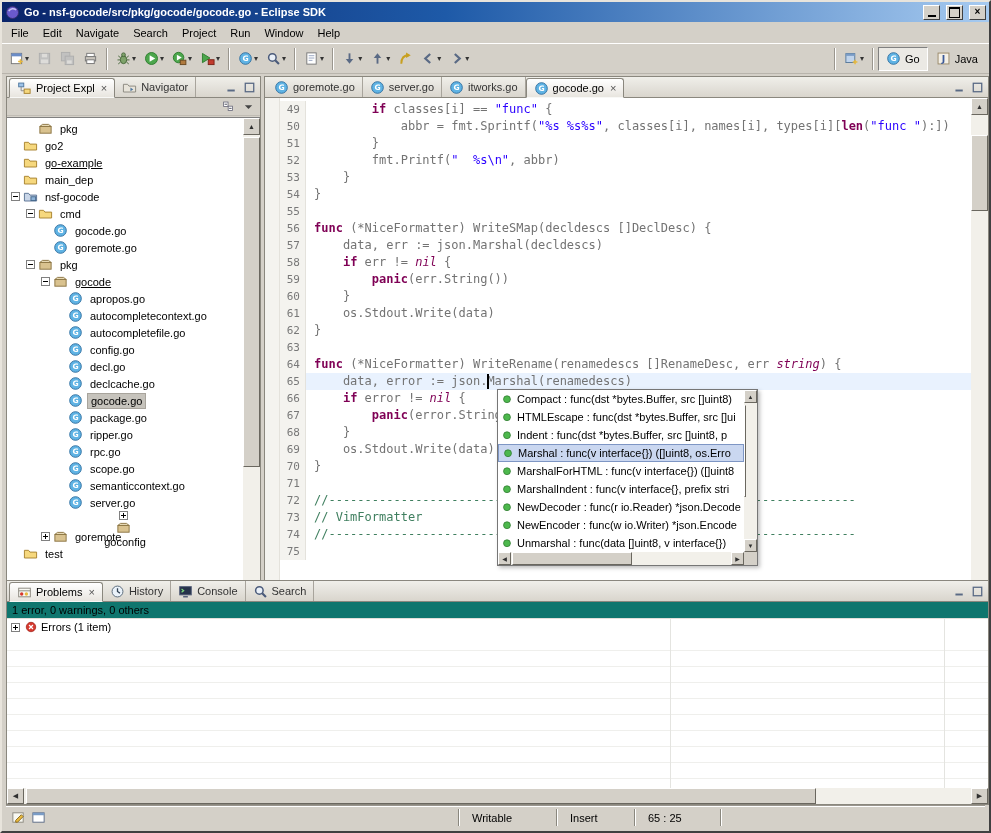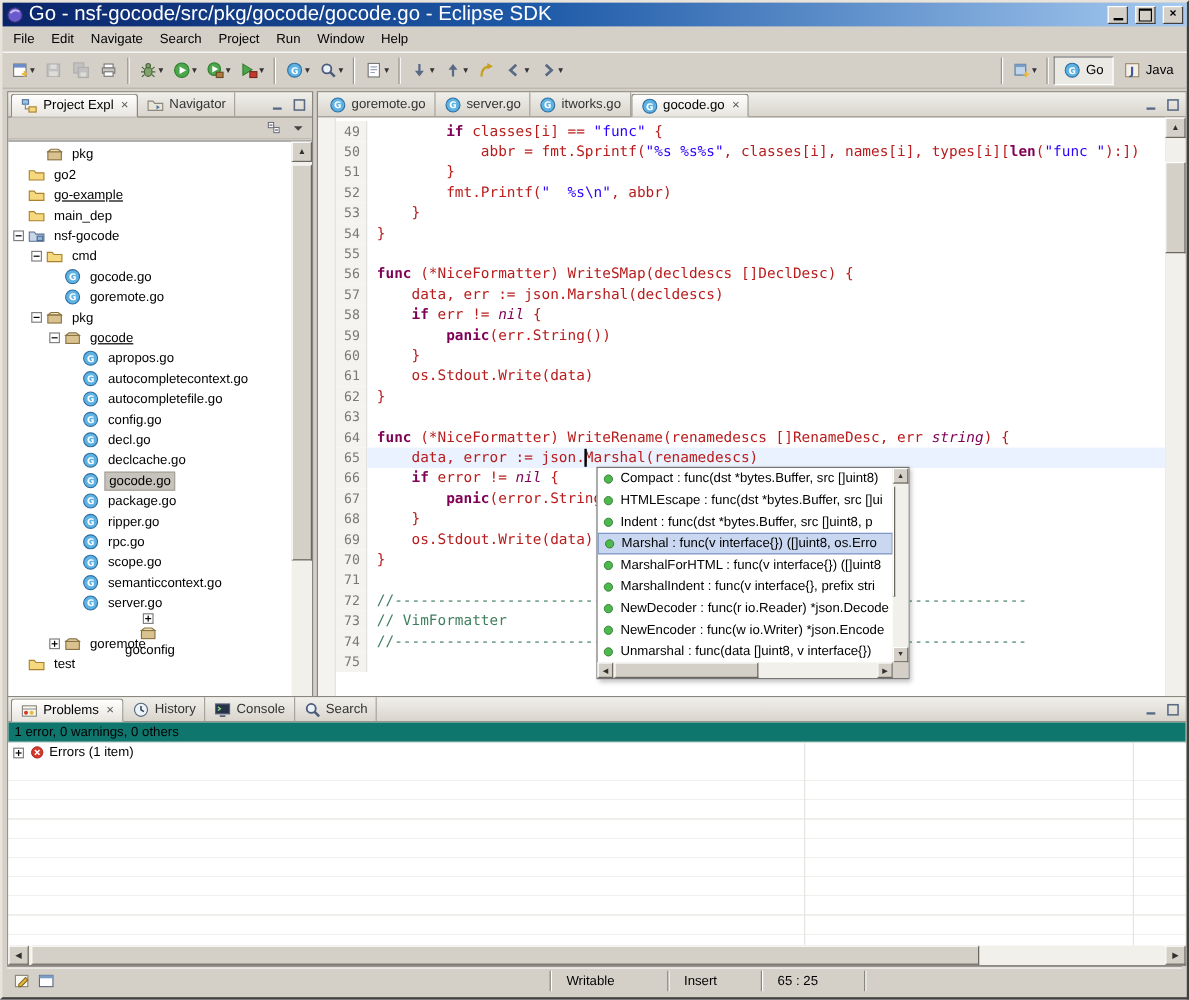--- a/index.html
+++ b/index.html
@@ -3,21 +3,21 @@
 <meta charset="utf-8">
 <style>
 *{box-sizing:border-box;margin:0;padding:0}
 html,body{width:991px;height:833px}
 body{position:relative;background:#D4D0C8;font-family:"Liberation Sans",sans-serif;font-size:11px;color:#000;overflow:hidden;border:2px solid;border-color:#E8E4DC #404040 #404040 #E8E4DC}
 .icon{display:inline-flex;width:15px;height:15px;flex:none}
 .icon svg{width:100%;height:100%}
 .icon.s12{width:12px;height:12px}
 
 .titlebar{height:20px;background:linear-gradient(90deg,#0A246A,#1E5AA8 45%,#A6CAF0);display:flex;align-items:center;padding:0 3px;gap:4px}
-.titlebar .title{color:#fff;font-weight:normal;font-size:17px;flex:1;white-space:nowrap;overflow:hidden}
+.titlebar .title{color:#fff;font-weight:bold;font-size:11px;flex:1;white-space:nowrap;overflow:hidden}
 .winbtn{width:17px;height:15px;background:#D4D0C8;border:1px solid;border-color:#fff #404040 #404040 #fff;display:flex;align-items:center;justify-content:center;font-size:10px;font-weight:bold;margin-left:2px;line-height:1}
 .winbtn.min::after{content:"";width:8px;height:2px;background:#000;margin-top:8px}
 .winbtn.max::after{content:"";width:9px;height:8px;border:1px solid #000;border-top-width:2px}
 
 .menubar{height:21px;display:flex;align-items:center;padding-left:2px}
 .menu-item{padding:3px 7px}
 
 .toolbar{height:31px;display:flex;align-items:center;padding:1px 3px;border-top:1px solid #fff;border-bottom:1px solid #B8B4AC}
 .tbgroup{display:flex;align-items:center;flex:1}
 .tbtn{height:24px;display:flex;align-items:center;padding:0 3px;border:1px solid transparent}
@@ -52,21 +52,21 @@
 .tlabel{padding:0 3px;line-height:14px}
 .tlabel.selected{background:#C6C3BC;border:1px solid #A8A49C}
 
 .codearea{position:absolute;top:21px;left:0;right:17px;bottom:17px;background:#fff;overflow:hidden;padding-top:3px}
 .codearea::before{content:"";position:absolute;left:0;top:0;bottom:0;width:14px;background:#F4F3EF;border-right:1px solid #E4E2DC}
 .cline{display:flex;height:17px}
 .lnum{flex:none;margin-left:15px;width:26px;padding-right:5px;text-align:right;color:#787878;background:#F4F3EF;border-right:1px solid #E4E2DC;font:11px/17px "DejaVu Sans Mono",monospace}
 .ctext{flex:1;position:relative;white-space:pre;overflow:hidden;font:12px/17px "DejaVu Sans Mono",monospace;padding-left:8px}
 .cline.current .ctext{background:#E9F2FE}
 .caret{position:absolute;top:1px;width:1.5px;height:15px;background:#000}
-.tk-p{color:#b91c1c}.tk-k{color:#7F0055;font-weight:bold}.tk-i{color:#7F0055;font-style:italic}.tk-s{color:#2A00FF}.tk-c{color:#3F7F5F}
+.tk-p{color:#737373}.tk-k{color:#7F0055;font-weight:bold}.tk-i{color:#7F0055;font-style:italic}.tk-s{color:#2A00FF}.tk-c{color:#3F7F5F}
 
 .vscroll{position:absolute;top:21px;right:0;bottom:17px;width:17px;background:#F2F0EA}
 .vscroll.full{top:0;bottom:0}
 .hscroll{position:absolute;left:0;right:17px;bottom:0;height:17px;background:#F2F0EA;display:flex}
 .sarrow{width:17px;height:17px;flex:none;display:flex;align-items:center;justify-content:center;font-size:7px;color:#303030;background:#D4D0C8;border:1px solid;border-color:#fff #6A675F #6A675F #fff}
 .strack{position:absolute;left:0;right:0;top:17px;bottom:17px}
 .htrack{position:relative;flex:1}
 .sthumb{position:absolute;background:#D4D0C8;border:1px solid;border-color:#fff #6A675F #6A675F #fff}
 .vscroll .sarrow.down{position:absolute;bottom:0}
 .vscroll .sthumb{left:0;right:0}

